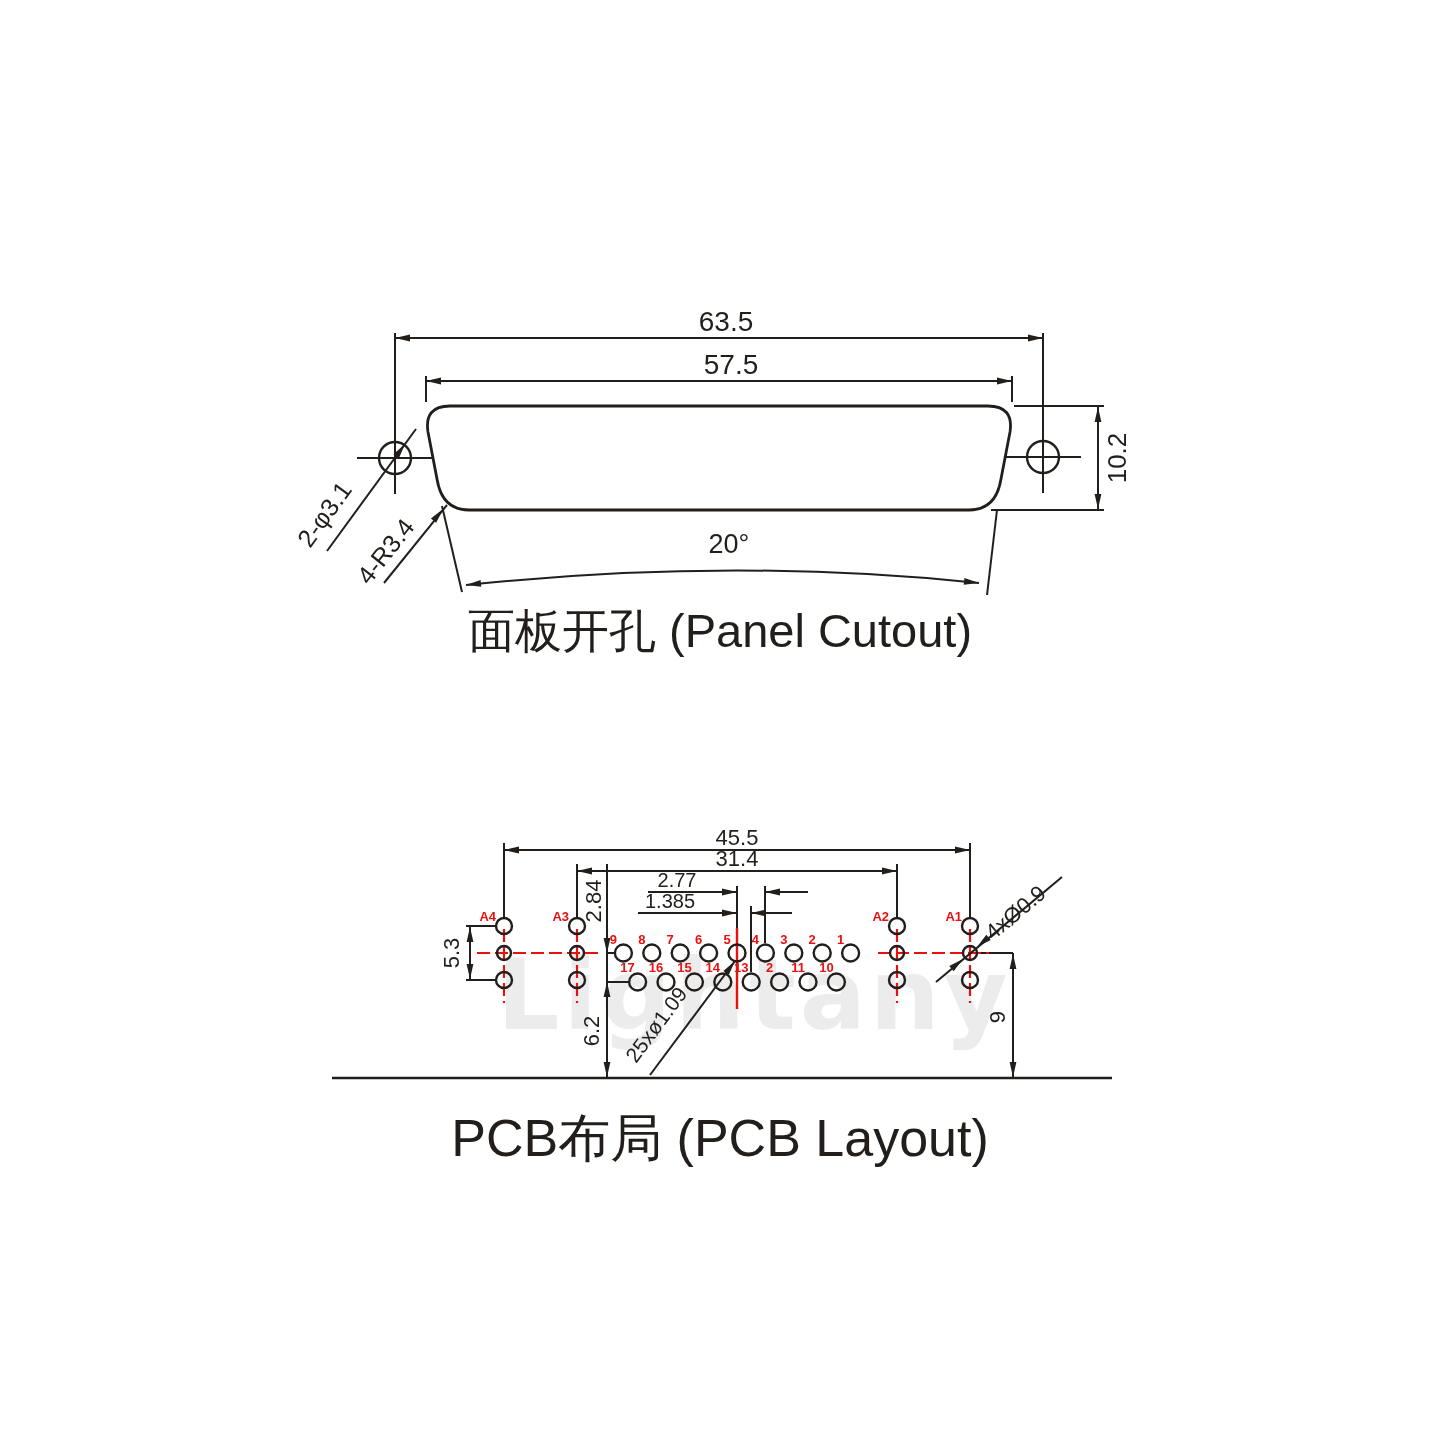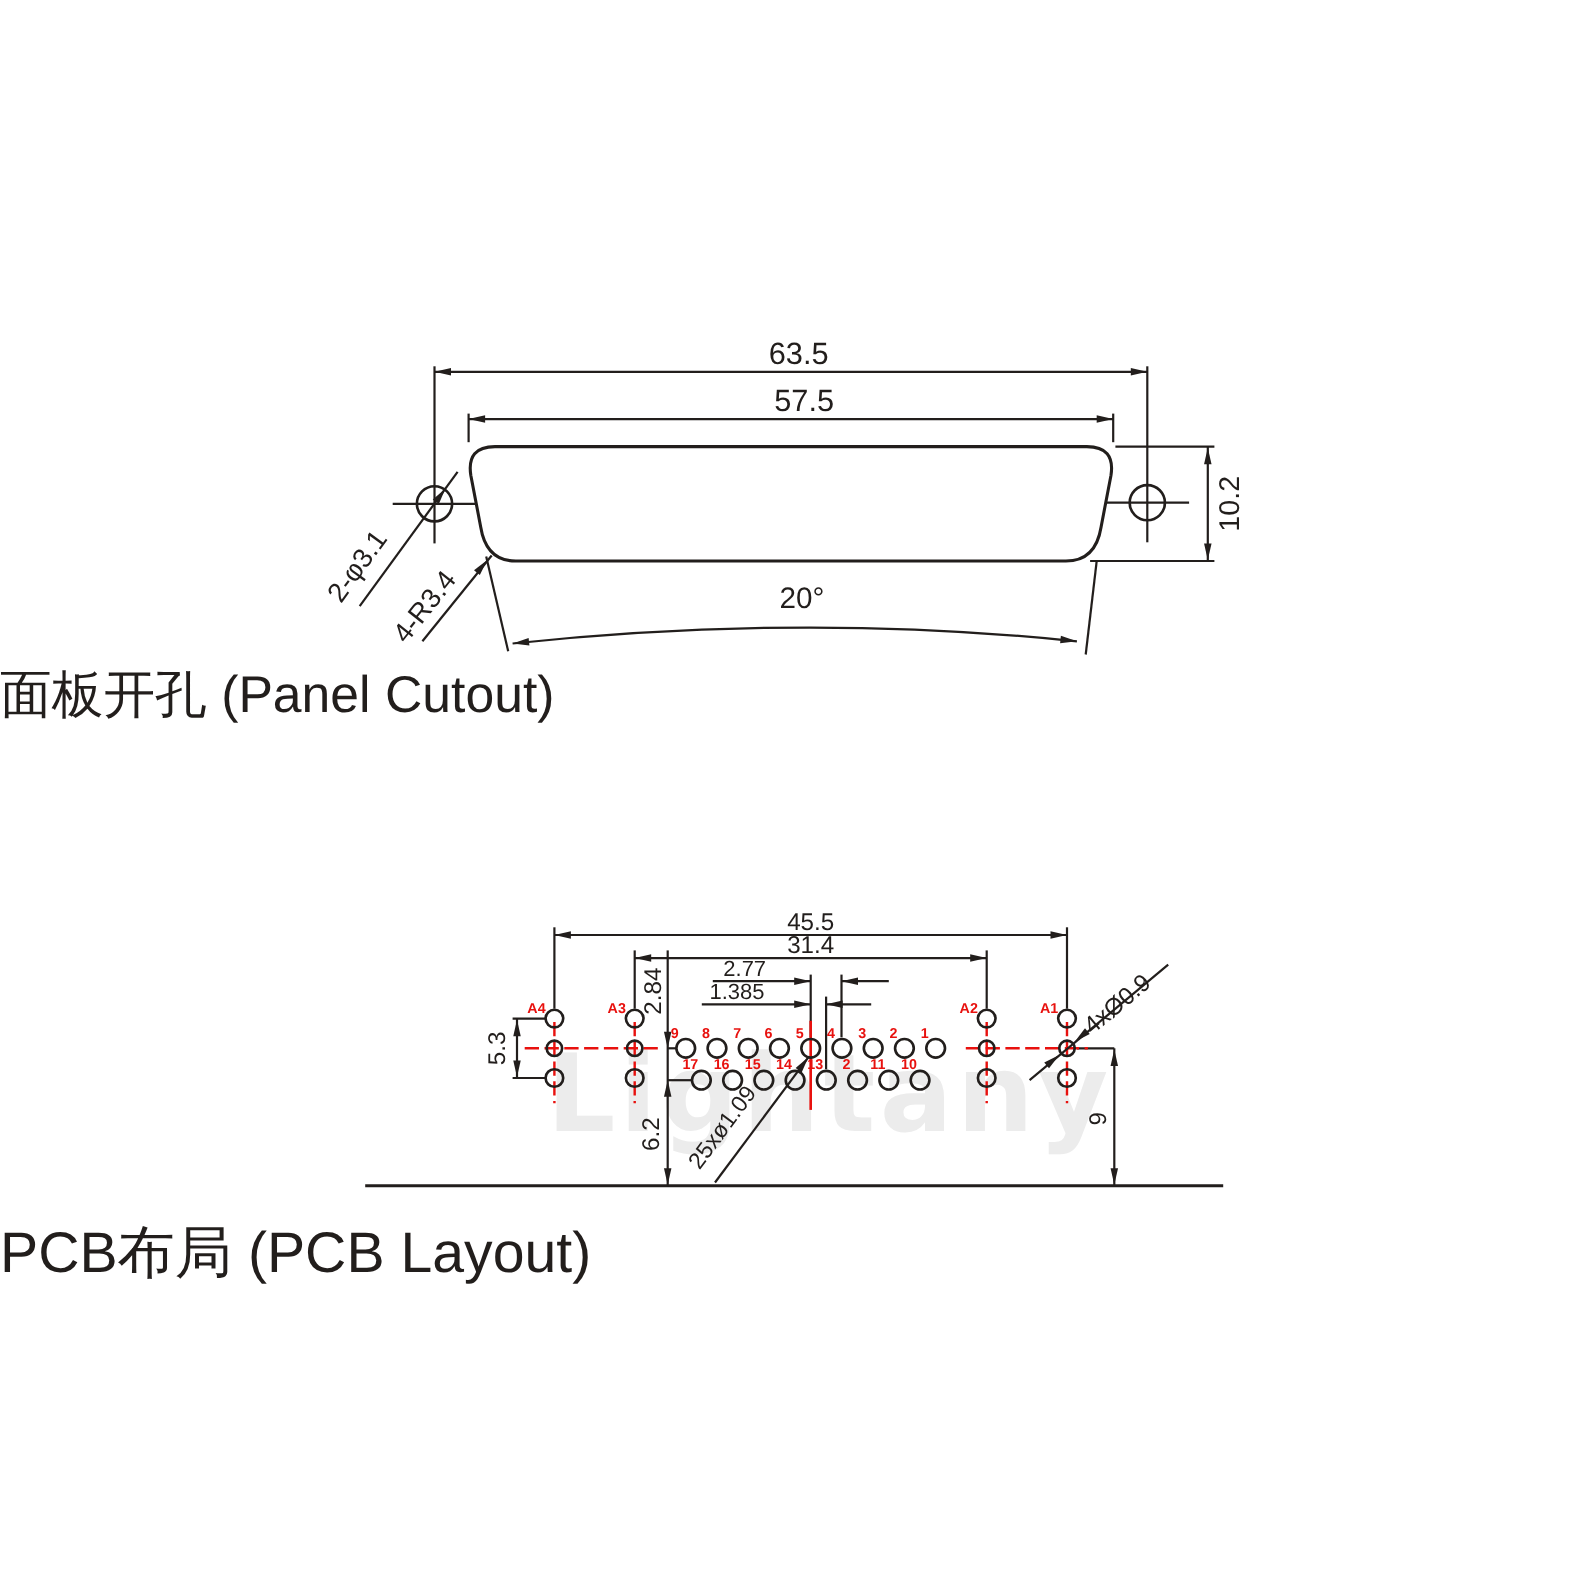--- a/index.html
+++ b/index.html
@@ -21,20 +21,21 @@
     z-index:0;
     user-select:none;
     white-space:nowrap;
   }
   svg.drawing{
     position:absolute;left:0;top:0;z-index:1;
   }
   .title{
     position:absolute;
     left:0;width:1440px;
+    text-align:center;
     font-family:"Liberation Sans","DejaVu Sans",sans-serif;
     font-weight:500;
     color:#221e1c;
     z-index:2;
     white-space:nowrap;
   }
   .title-panel{top:600px;font-size:47px;}
   .title-pcb{top:1104px;font-size:52px;}
 </style>
 </head>

